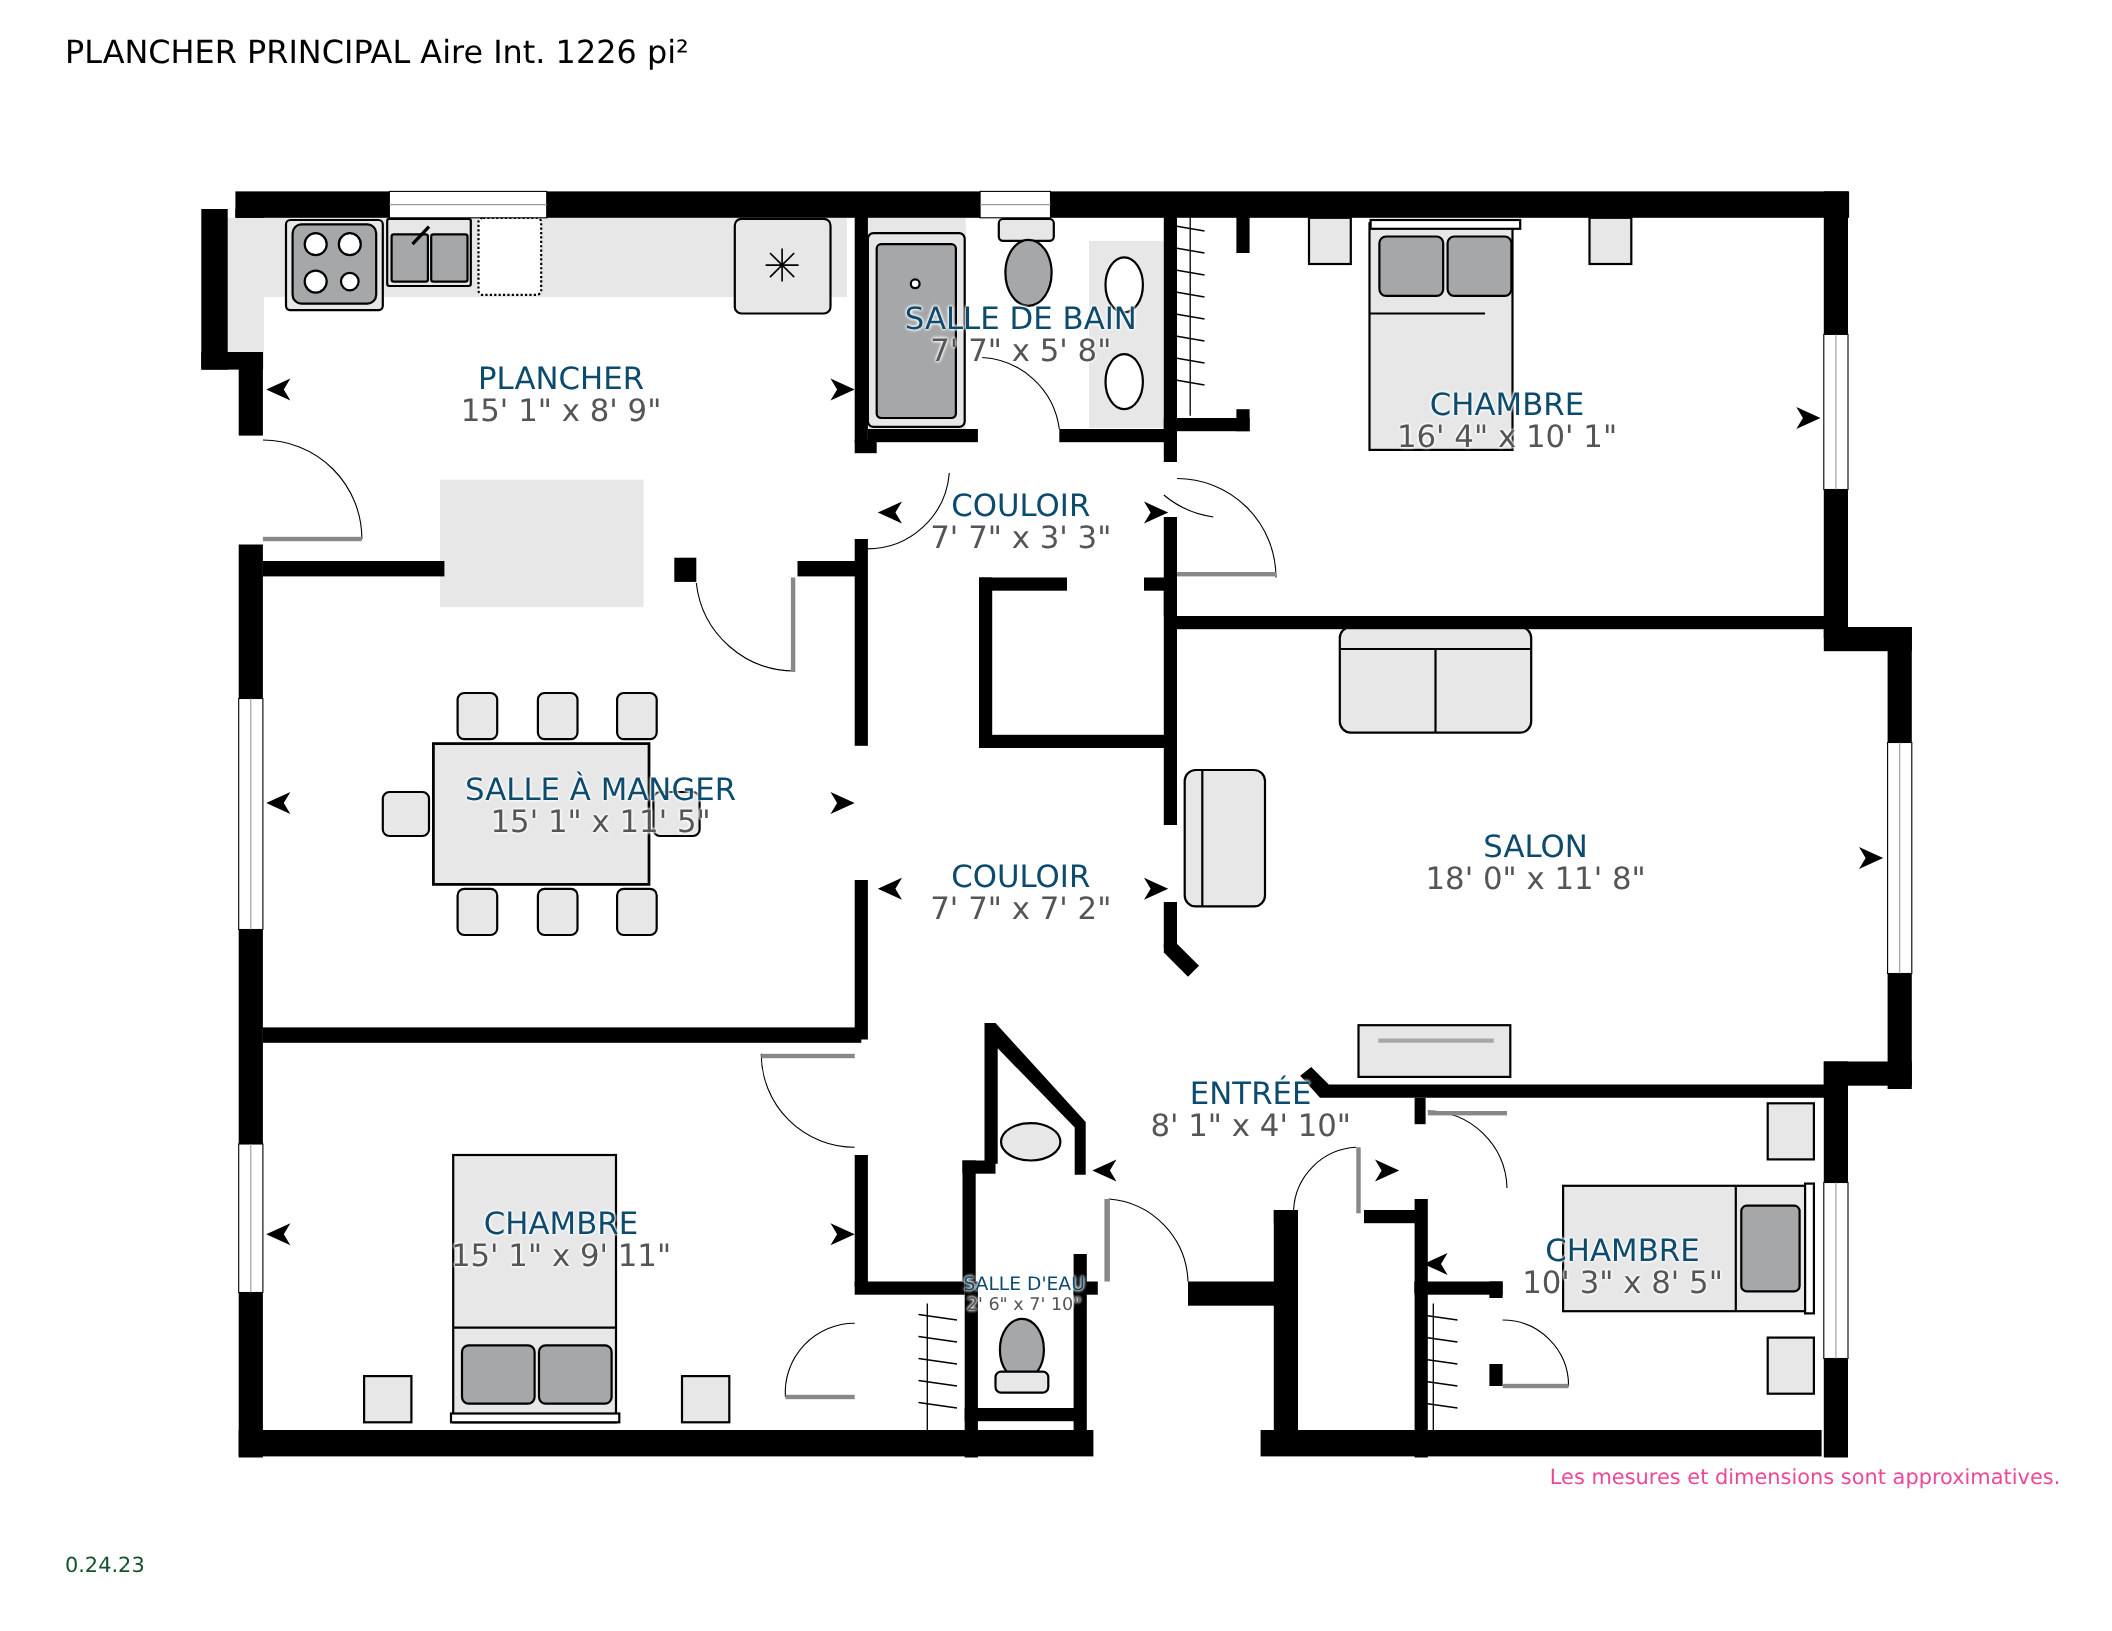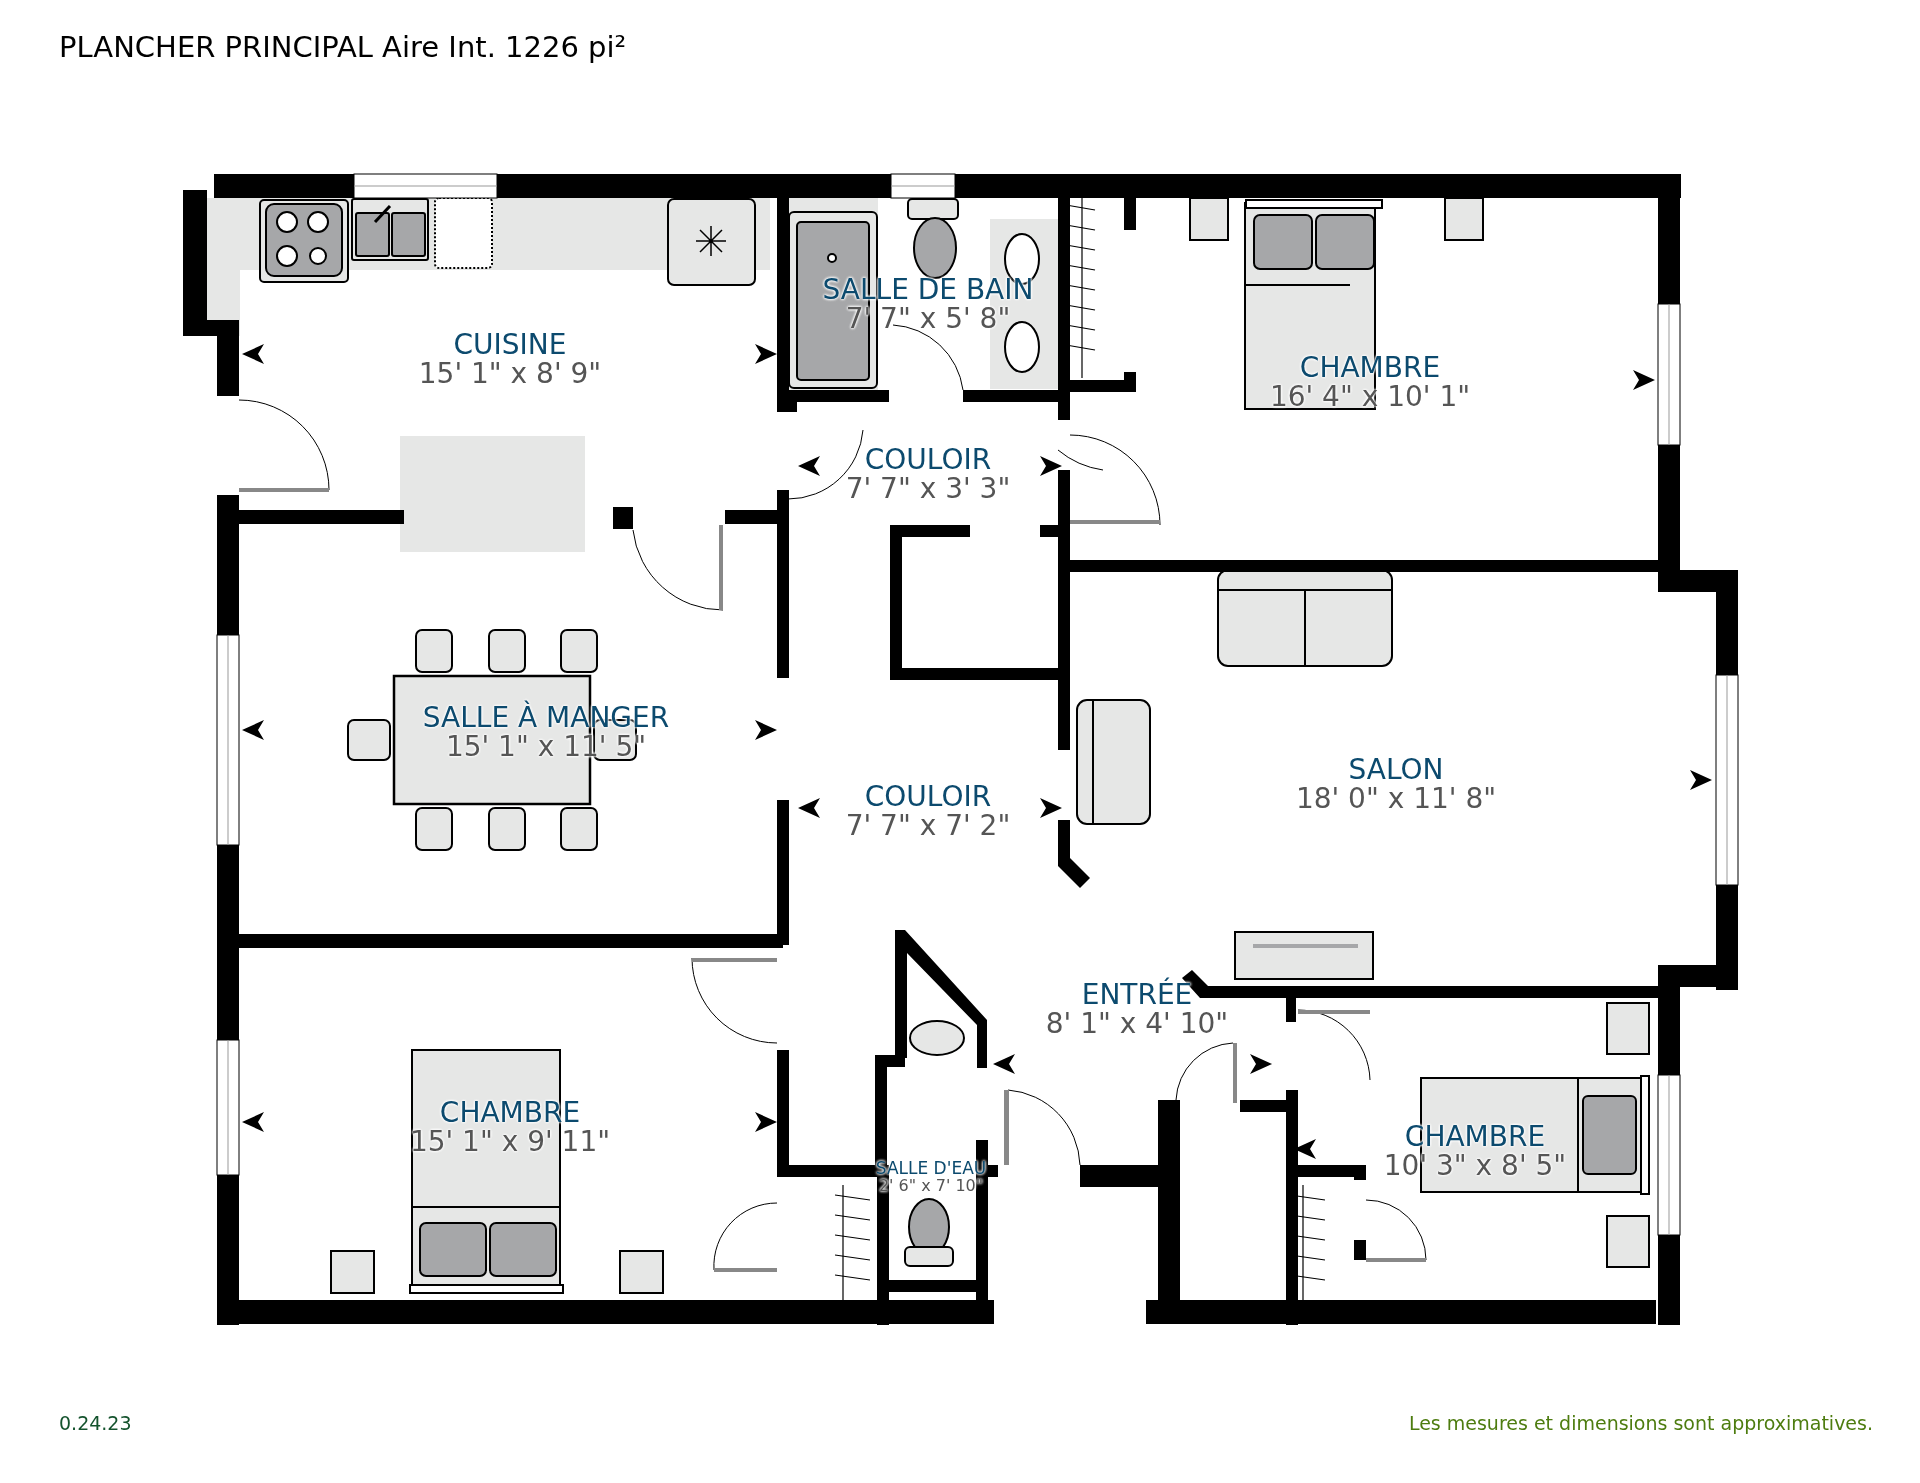--- a/index.html
+++ b/index.html
@@ -1,20 +1,20 @@
 <!DOCTYPE html>
 <html><head>
   <meta charset="utf-8">
   <style>
     html, body { margin: 0; padding: 0; background: #ffffff; }
     body { width: 1920px; height: 1483px; position: relative; overflow: hidden;
            font-family: "DejaVu Sans", sans-serif; }
     .plan-title { position: absolute; left: 59px; top: 30px; font-size: 29px; color: #000; text-align: right; }
     .version { position: absolute; left: 59px; top: 1412px; font-size: 19px; color: #14532d; }
-    .disclaimer { position: absolute; right: 47px; top: 1412px; font-size: 19px; color: #4d7c0f; }
+    .disclaimer { position: absolute; right: 47px; top: 1332px; font-size: 19px; color: #ec4899; }
     svg.plan { position: absolute; left: 0; top: 0; }
     .rl { position: absolute; transform: translateX(-50%); text-align: center; white-space: nowrap; line-height: 1.05; }
     .rl .n { font-size: 28px; color: #0c4a6e; }
     .rl .d { font-size: 28px; color: #555; }
     .rl.small .n { font-size: 17px; }
     .rl.small .d { font-size: 16px; }
     .halo { text-shadow: 0 0 3px #fff, 0 0 3px #fff, 0 0 3px #fff; }
   </style>
 </head>
 <body>
@@ -290,21 +290,21 @@
     <line x1="891" y1="186" x2="955" y2="186"></line>
     <line x1="1669" y1="304" x2="1669" y2="445"></line>
     <line x1="1727" y1="675" x2="1727" y2="885"></line>
     <line x1="1669" y1="1075" x2="1669" y2="1235"></line>
     <line x1="228" y1="635" x2="228" y2="845"></line>
     <line x1="228" y1="1040" x2="228" y2="1175"></line>
   </g>
 </svg>
 
 <div class="rl halo" style="left:510px; top:330px;">
-  <div class="n">CUISINE</div>
+  <div class="n">PLANCHER</div>
   <div class="d">15' 1" x 8' 9"</div>
 </div>
 <div class="rl halo" style="left:928px; top:275px;">
   <div class="n">SALLE DE BAIN</div>
   <div class="d">7' 7" x 5' 8"</div>
 </div>
 <div class="rl halo" style="left:1370px; top:353px;">
   <div class="n">CHAMBRE</div>
   <div class="d">16' 4" x 10' 1"</div>
 </div>

